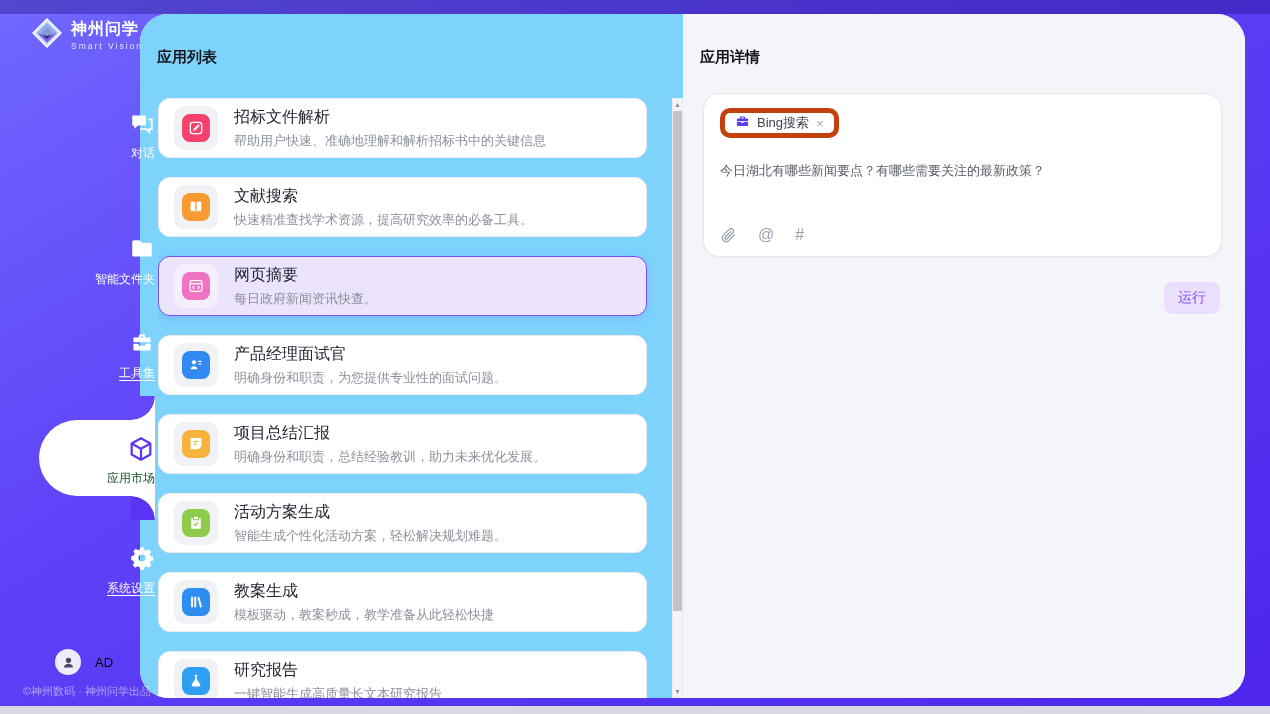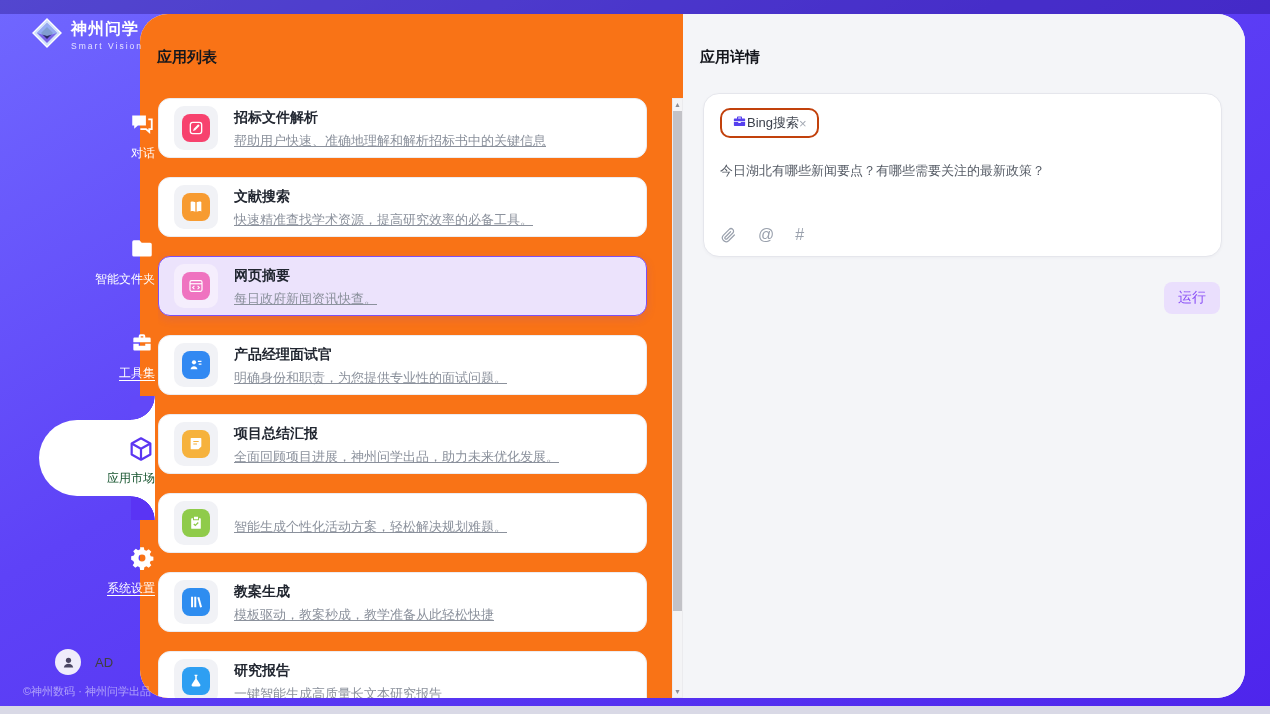--- a/index.html
+++ b/index.html
@@ -23,51 +23,51 @@
   .side-item .side-label.u { text-decoration:underline; text-underline-offset:3px; }
   .active-bubble { position:absolute; left:24px; top:420px; width:116px; height:76px; background:#fff; border-radius:38px 0 0 38px; }
   .active-bubble .notch-top { position:absolute; right:0; top:-24px; width:24px; height:24px;
       background:radial-gradient(circle 24px at 0 0,#6248f8 0 23.4px,#fff 24px); }
   .active-bubble .notch-bottom { position:absolute; right:0; bottom:-24px; width:24px; height:24px;
       background:radial-gradient(circle 24px at 0 100%,#5a34f4 0 23.4px,#fff 24px); }
   .side-item.active { z-index:3; }
   .side-item.active .side-label { color:#14532d; }
   .user-row { position:absolute; left:40px; top:649px; display:flex; align-items:center; gap:14px; cursor:pointer; }
   .avatar { width:26px; height:26px; border-radius:50%; background:#efecfb; display:flex; align-items:center; justify-content:center; }
-  .user-name { color:#404040; font-size:13px; }
+  .user-name { color:#000000; font-size:13px; }
   .side-footer { position:absolute; left:8px; top:684px; width:134px; color:rgba(255,255,255,.5); font-size:11px; white-space:nowrap; }
 
   
   .content { position:absolute; left:140px; top:14px; width:1105px; height:684px; border-radius:28px; overflow:hidden; display:flex; background:#fff; }
-  .pane-left { width:543px; background:#f97316; position:relative; }
+  .pane-left { width:543px; background:#7dd3fc; position:relative; }
   .pane-right { flex:1; background:#f4f5f8; position:relative; }
   .pane-title { font-size:15px; font-weight:bold; color:#15171d; padding:34px 0 0 17px; }
 
   
   .list-wrap { position:absolute; left:18px; top:84px; width:513px; height:600px; overflow:hidden; }
   .app-card { width:489px; height:60px; border:1px solid #ececf0; border-radius:12px; background:#fff;
       display:flex; align-items:center; padding-left:15px; margin-bottom:19px; cursor:pointer; }
   .app-card.selected { background:#ece3fc; border-color:#7d4ff2; box-shadow:0 3px 10px rgba(115,66,240,.16); }
   .app-icon-box { width:44px; height:44px; border-radius:10px; background:#f1f2f6; display:flex; align-items:center; justify-content:center; flex:none; }
   .app-card.selected .app-icon-box { background:#f5eefd; }
   .app-icon { width:28px; height:28px; border-radius:8px; display:flex; align-items:center; justify-content:center; }
   .app-texts { margin-left:16px; min-width:0; }
-  .app-name { font-size:14px; font-weight:bold; color:#212630; line-height:18px; }
-  .app-desc { font-size:13px; color:#8b919c; line-height:17px; margin-top:6px; white-space:nowrap;text-decoration:underline; }
+  .app-name { font-size:16px; font-weight:normal; color:#212630; line-height:18px; }
+  .app-desc { font-size:13px; color:#8b919c; line-height:17px; margin-top:6px; white-space:nowrap; }
   
   .scrollbar { position:absolute; right:0; top:84px; width:11px; height:600px; background:#f4f4f6; border:1px solid #ebebee; }
   .scroll-arrow { position:absolute; left:0; width:9px; height:11px; font-size:7px; color:#8d8d93; text-align:center; line-height:11px; cursor:pointer; }
   .scroll-arrow.up { top:0; }
   .scroll-arrow.down { bottom:0; }
   .scroll-thumb { position:absolute; left:0; top:12px; width:9px; height:500px; background:#c2c2c7; cursor:pointer; }
 
   
   .detail-card { margin:26px 23px 0 20px; height:164px; background:#fff; border:1px solid #e5e6ec; border-radius:16px;
       padding:14px 16px 12px; display:flex; flex-direction:column; box-shadow:0 1px 3px rgba(40,40,80,.04); }
-  .chip { display:inline-flex; align-items:center; height:30px; padding:0 10px; border:2px solid #c2410c;
+  .chip { display:inline-flex; align-items:center; gap:7px; height:30px; padding:0 10px; border:5px solid #c2410c;
       border-radius:10px; background:#fff; width:max-content; cursor:pointer; }
   .chip-label { font-size:13px; color:#3b404b; }
   .chip-close { font-size:13px; color:#a3a9b3; cursor:pointer; line-height:1; }
   .prompt-text { margin-top:24px; font-size:13px; color:#565c66; cursor:text; }
   .input-icons { margin-top:auto; display:flex; align-items:center; gap:21px; }
   .input-icons .ic { color:#9aa1ad; font-size:15px; cursor:pointer; display:flex; align-items:center; }
   .run-row { margin:25px 25px 0 16px; text-align:right; }
   .run-btn { display:inline-block; background:#eadffd; color:#8a50f6; font-size:14px; border:none;
       border-radius:8px; padding:7px 14px; cursor:pointer; font-family:inherit; }
 </style>
@@ -195,34 +195,35 @@
             <span class="app-icon-box">
               <span class="app-icon" style="background: rgb(246, 178, 61);">
                 <svg width="16" height="16" viewBox="0 0 24 24" fill="#fff">
                   <path d="M5 3h14a1 1 0 0 1 1 1v11.6L15.6 20H5a1 1 0 0 1-1-1V4a1 1 0 0 1 1-1z"></path>
                   <path d="M8 8.2h8M8 12h5.5" stroke="#f6b23d" stroke-width="1.7"></path>
                 </svg>
               </span>
             </span>
             <span class="app-texts">
               <div class="app-name">项目总结汇报</div>
-              <div class="app-desc">全面回顾项目进展，神州问学出品，助力未来优化发展。</div>
+              <div class="app-desc">明确身份和职责，总结经验教训，助力未来优化发展。</div>
             </span>
           </div>
           <div class="app-card">
             <span class="app-icon-box">
               <span class="app-icon" style="background: rgb(143, 203, 74);">
                 <svg width="16" height="16" viewBox="0 0 24 24" fill="#fff">
                   <path d="M9 2.8h6v3.4H9z"></path>
                   <path d="M5.8 4.8h1.7v2.9h9V4.8h1.7a1 1 0 0 1 1 1V19.8a1 1 0 0 1-1 1H5.8a1 1 0 0 1-1-1V5.8a1 1 0 0 1 1-1z"></path>
                   <path d="M8.7 13.4l2.3 2.3 4.4-4.4" stroke="#8fcb4a" stroke-width="1.9" fill="none"></path>
                 </svg>
               </span>
             </span>
             <span class="app-texts">
+              <div class="app-name">活动方案生成</div>
               <div class="app-desc">智能生成个性化活动方案，轻松解决规划难题。</div>
             </span>
           </div>
           <div class="app-card">
             <span class="app-icon-box">
               <span class="app-icon" style="background: rgb(46, 141, 240);">
                 <svg width="16" height="16" viewBox="0 0 24 24" fill="#fff">
                   <path d="M4.6 4h3v16h-3zM9.4 4h3v16h-3z"></path>
                   <path d="M14 5.2l2.9-.8 4.1 15.2-2.9.8z"></path>
                 </svg>

